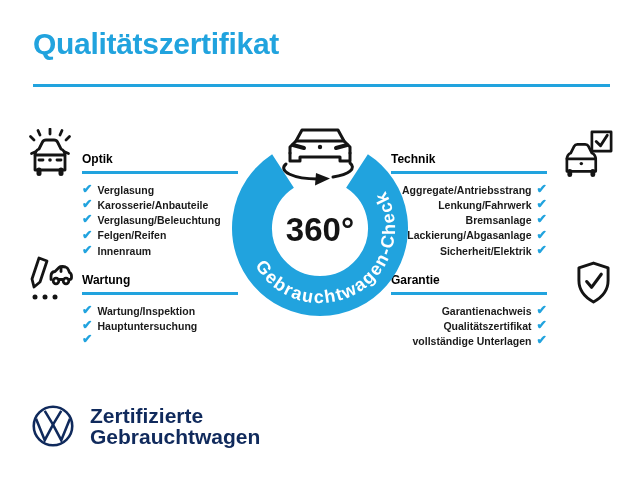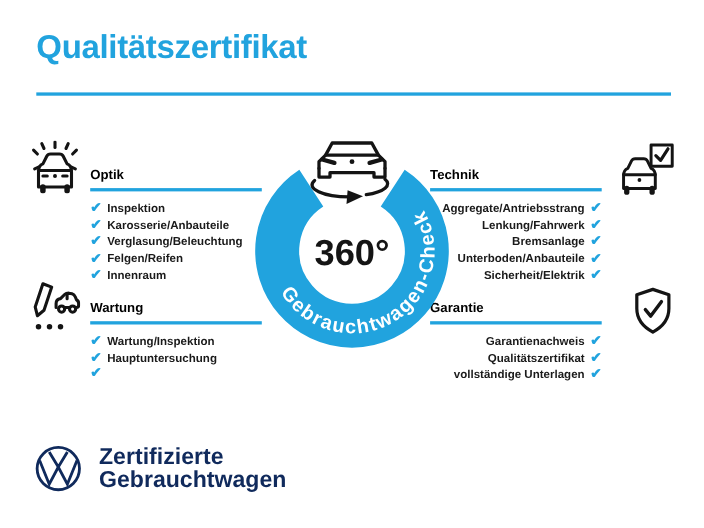--- a/index.html
+++ b/index.html
@@ -111,21 +111,21 @@
       <path d="M11 21 L16 27 L26 13.5" stroke-width="3.2"></path>
     </g>
   </svg>
 
   <div class="sec left sec-optik">
     <h2>Optik</h2>
     <div class="rule"></div>
     <ul>
       <li>
           <span class="check">✔</span>
-          <span>Inspektion</span>
+          <span>Verglasung</span>
         </li>
       <li>
           <span class="check">✔</span>
           <span>Karosserie/Anbauteile</span>
         </li>
       <li>
           <span class="check">✔</span>
           <span>Verglasung/Beleuchtung</span>
         </li>
       <li>
@@ -149,21 +149,21 @@
         </li>
       <li>
           <span>Lenkung/Fahrwerk</span>
           <span class="check">✔</span>
         </li>
       <li>
           <span>Bremsanlage</span>
           <span class="check">✔</span>
         </li>
       <li>
-          <span>Unterboden/Anbauteile</span>
+          <span>Lackierung/Abgasanlage</span>
           <span class="check">✔</span>
         </li>
       <li>
           <span>Sicherheit/Elektrik</span>
           <span class="check">✔</span>
         </li>
     </ul>
   </div>
 
   <div class="sec left sec-wartung">

